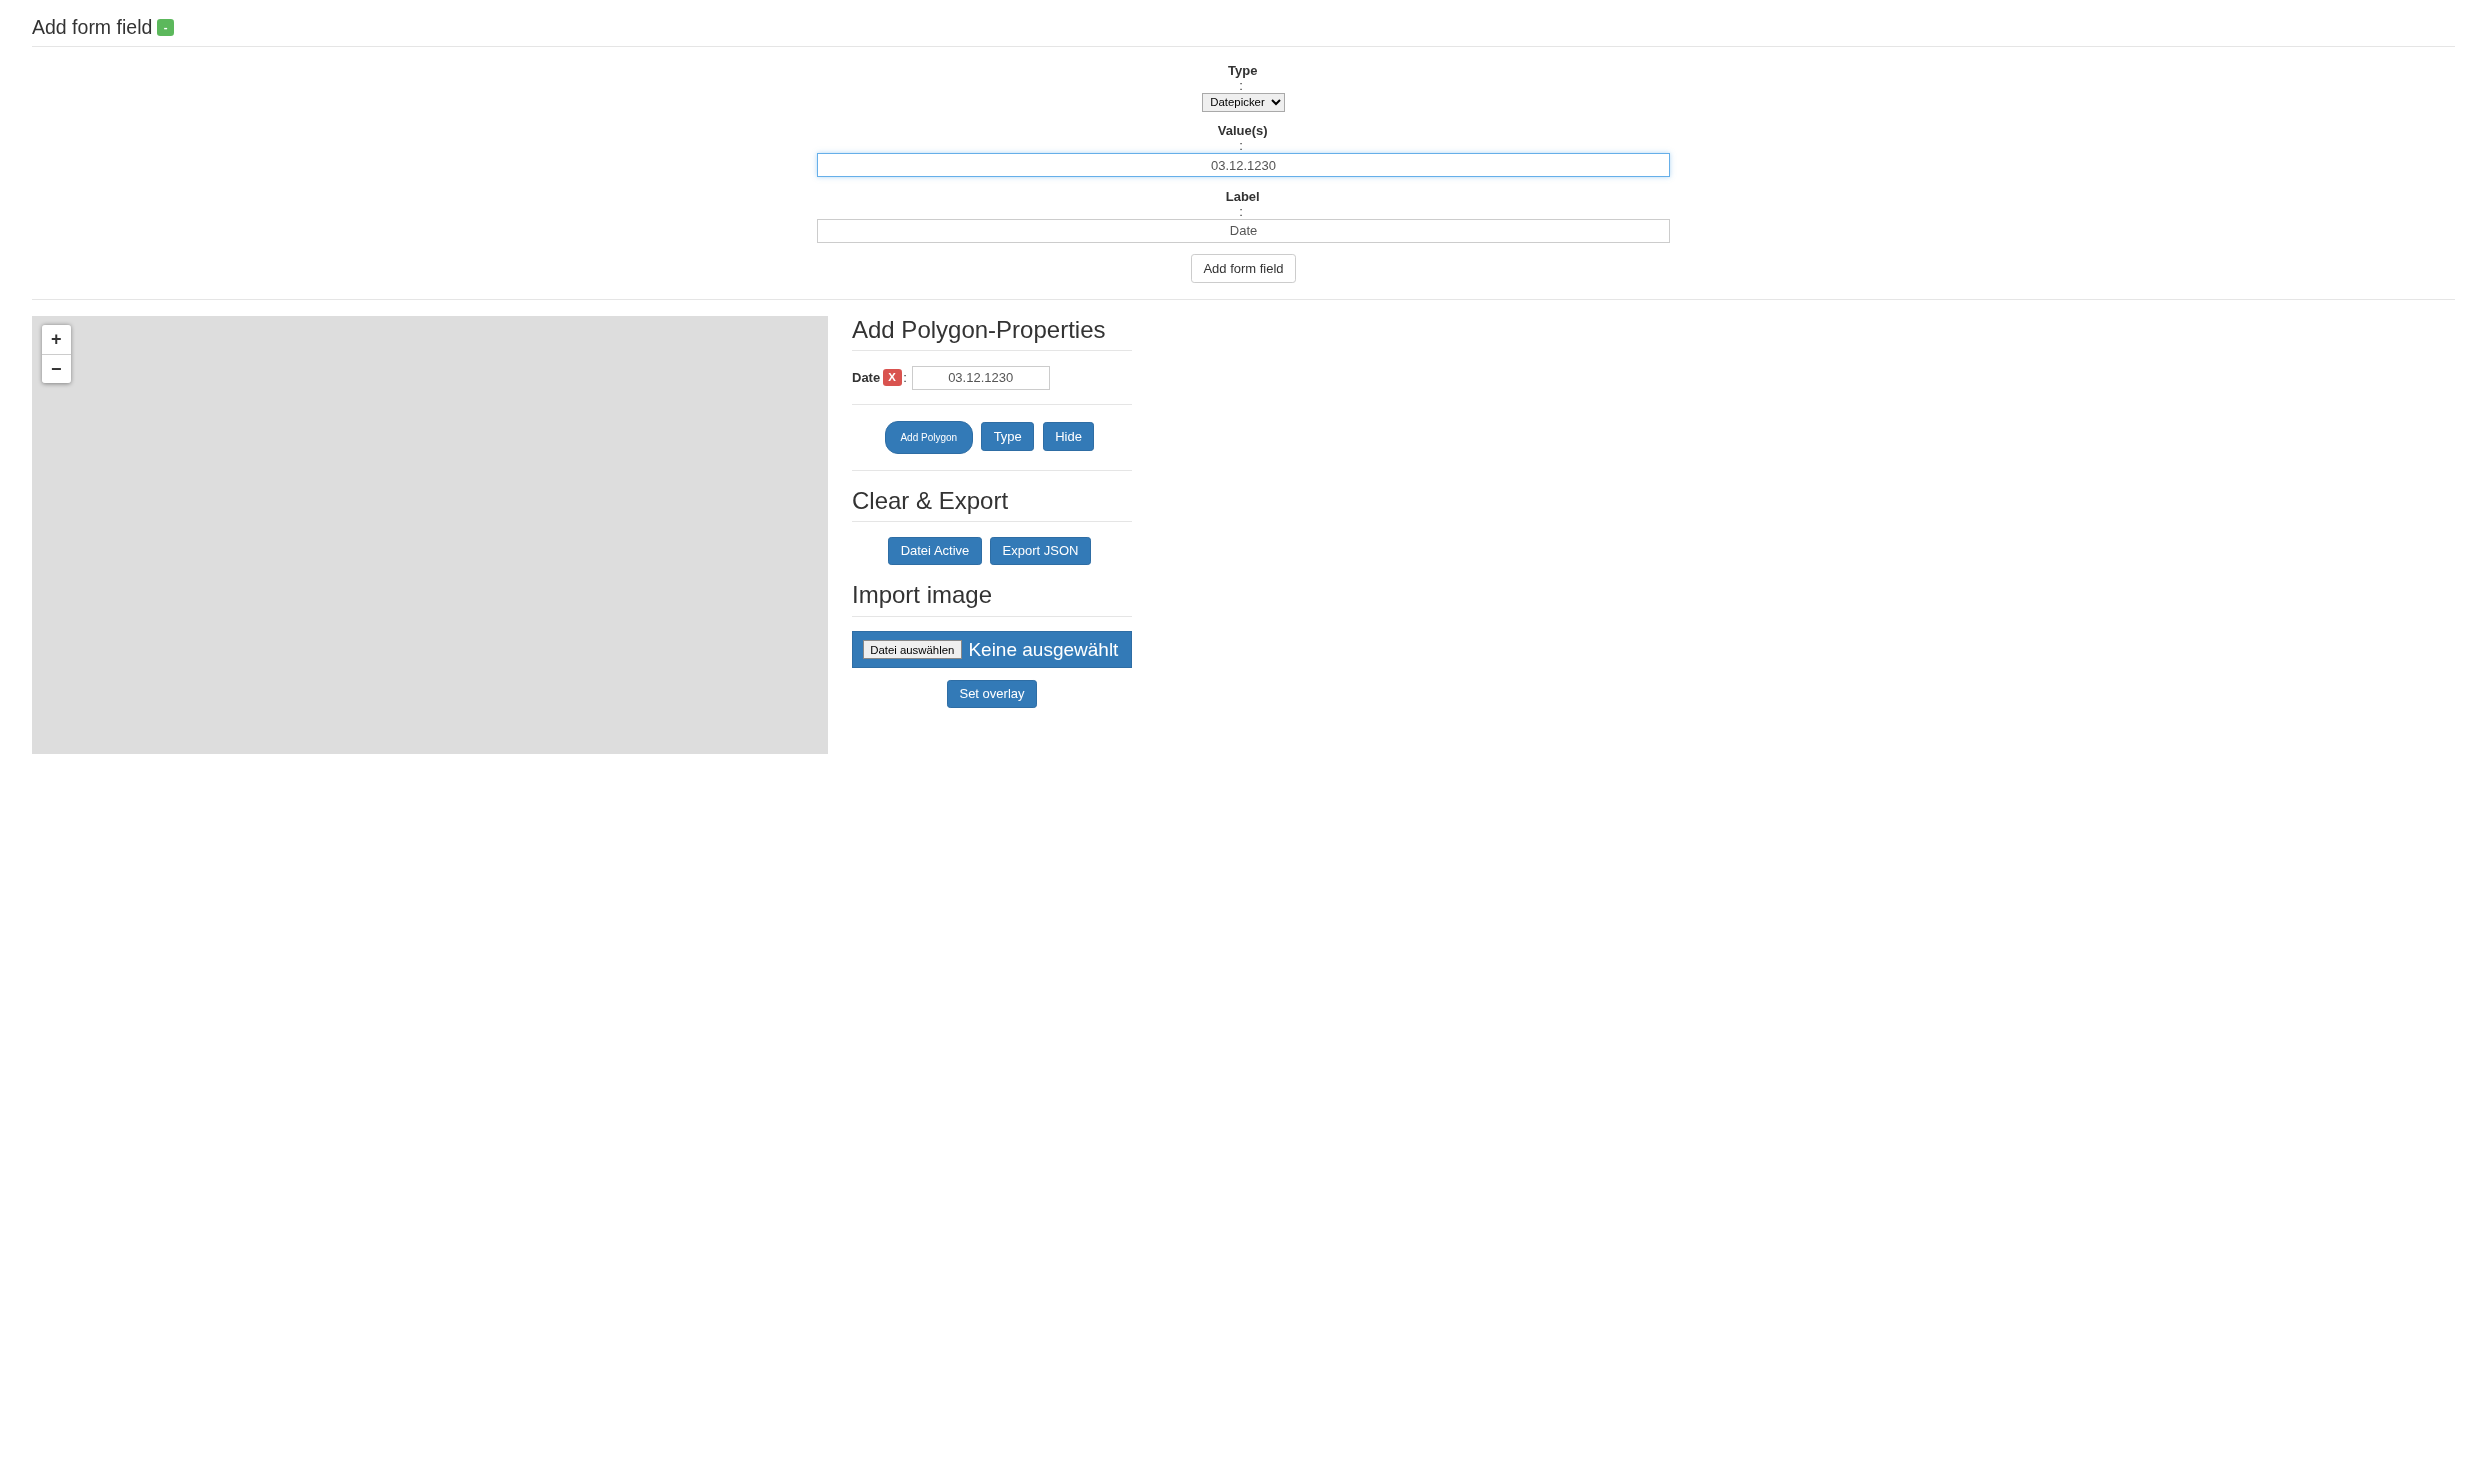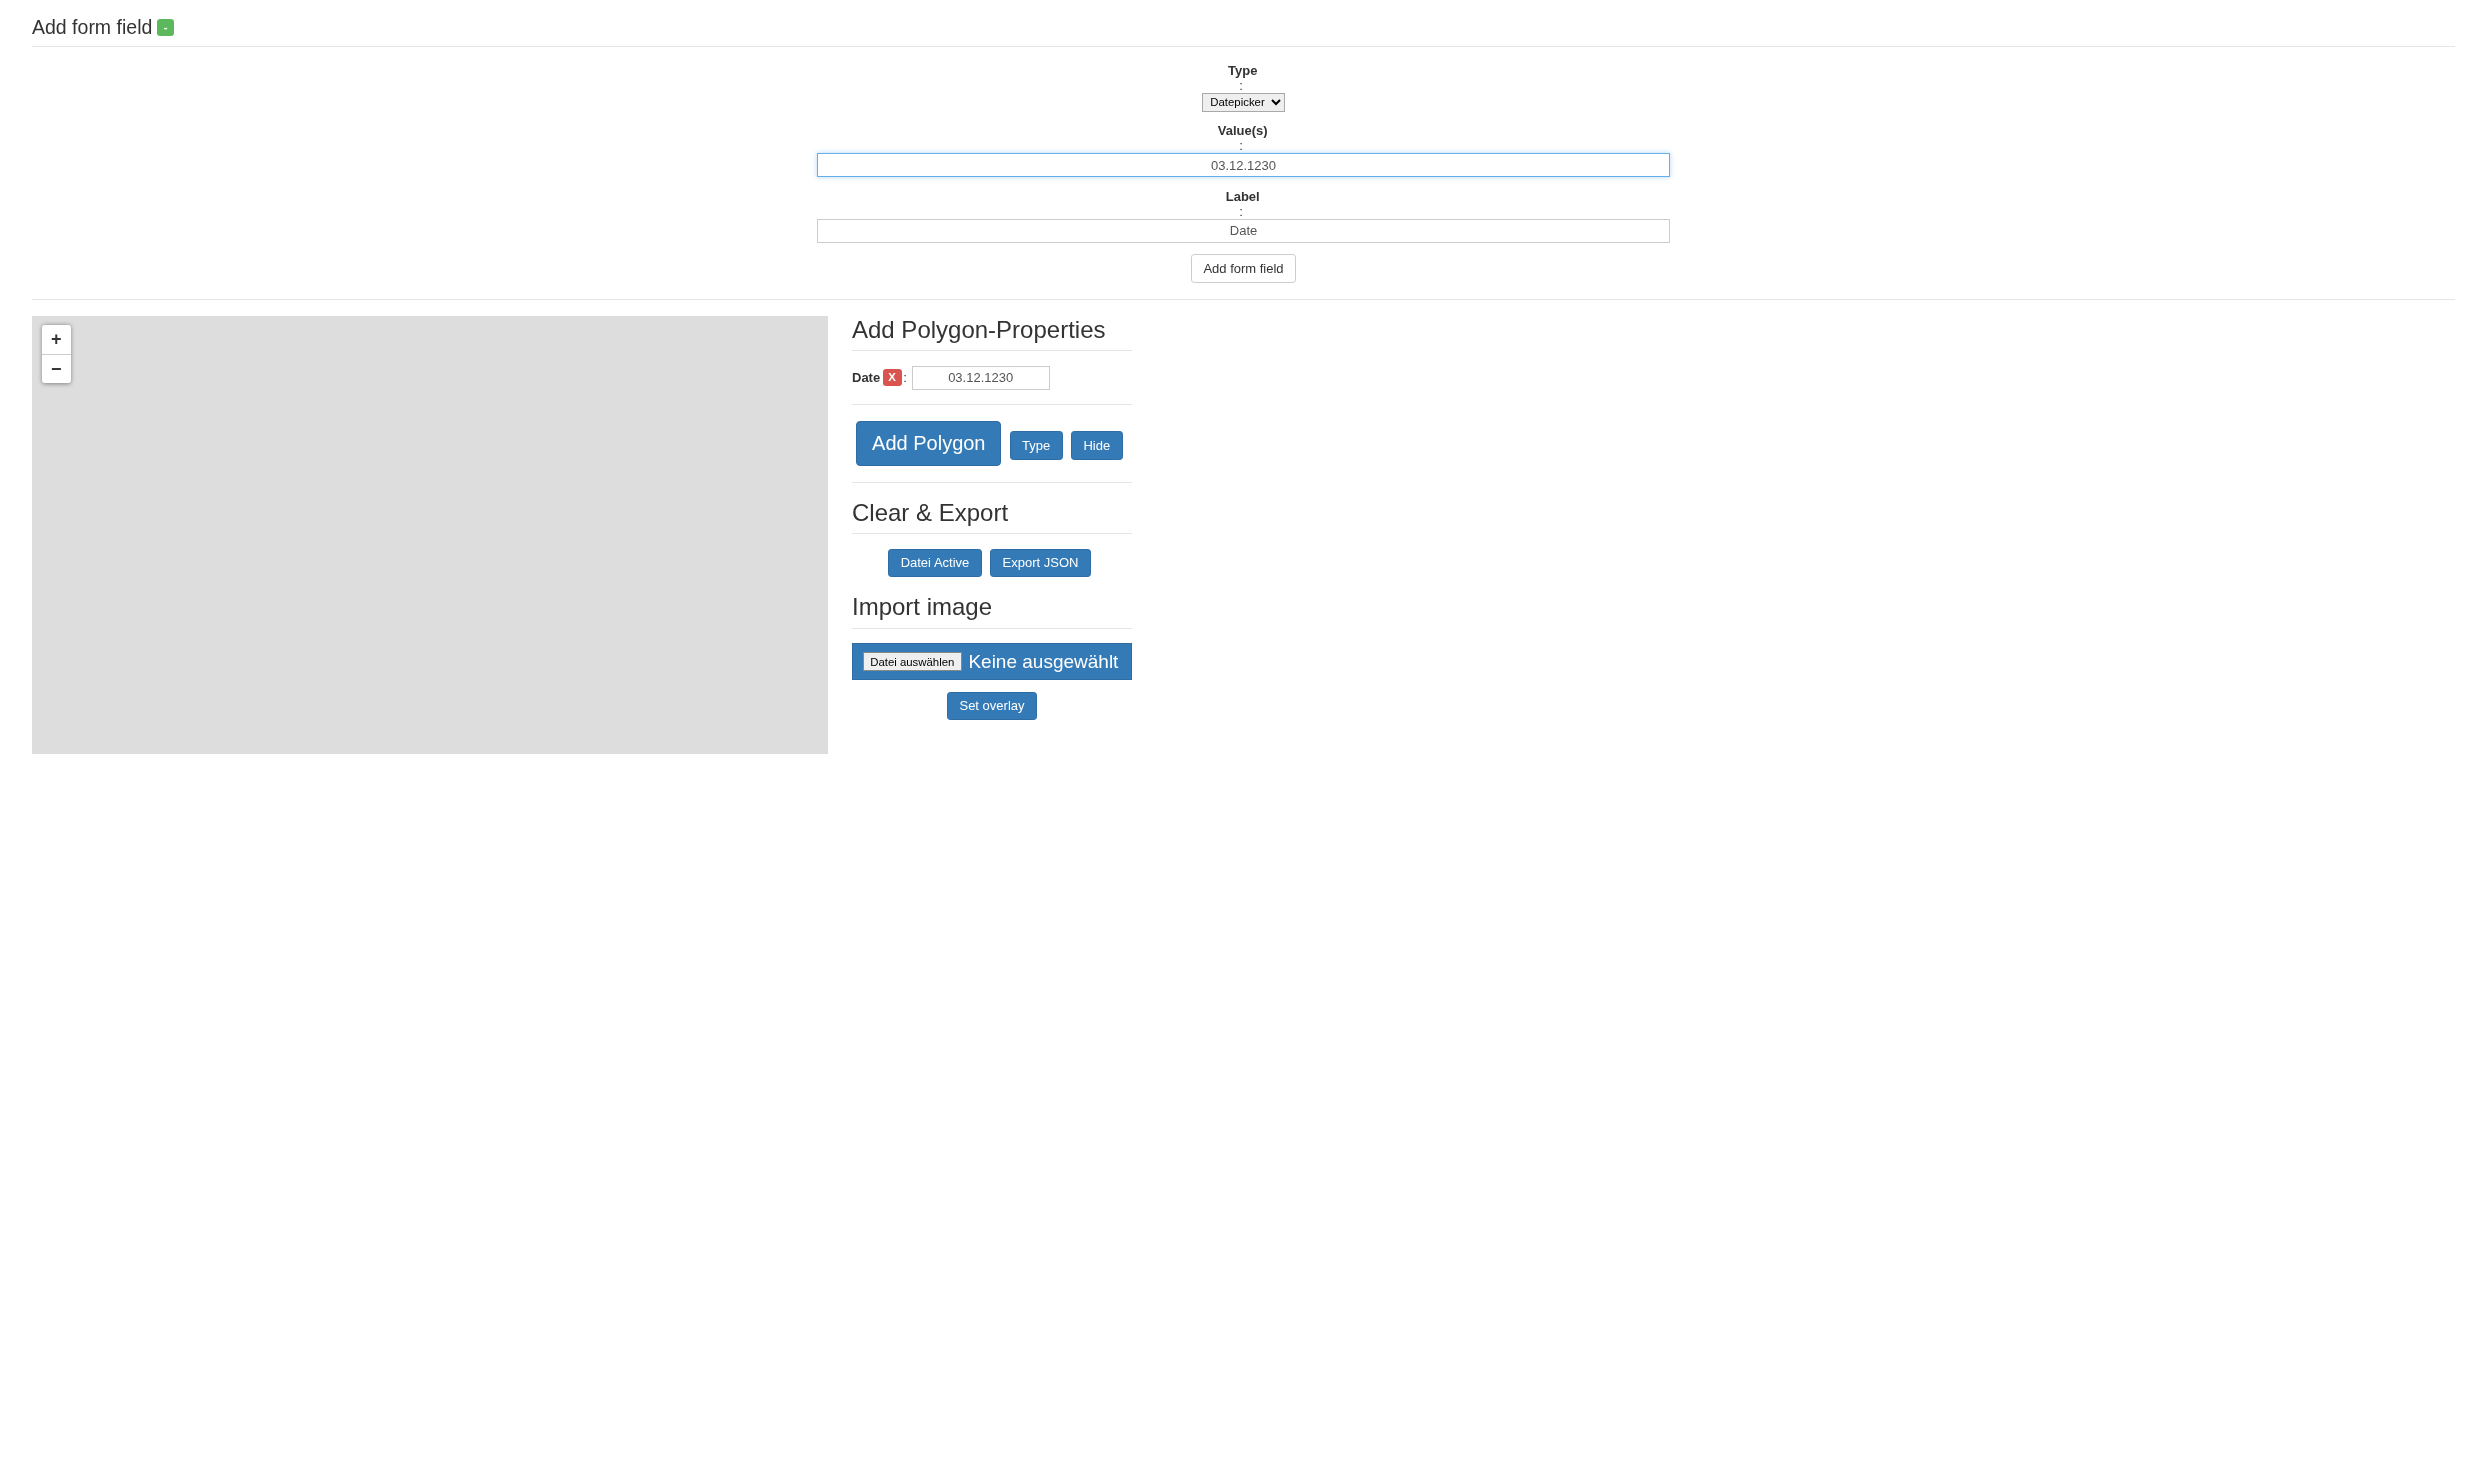--- a/index.html
+++ b/index.html
@@ -102,22 +102,22 @@
       cursor: pointer;
       font-family: inherit;
     }
     .btn-primary {
       background: #337ab7;
       border: 0.8px solid #2e6da4;
       color: #fff;
     }
     .btn-lg {
       padding: 9.7px 14.6px;
-      font-size: 20px;
-      border-radius: 4px;
+      font-size: 10px;
+      border-radius: 13px;
     }
 
     hr.sep {
       border: none;
       border-top: 0.8px solid #e5e5e5;
       margin: 16px 0;
     }
 
     .layout {
       display: flex;

